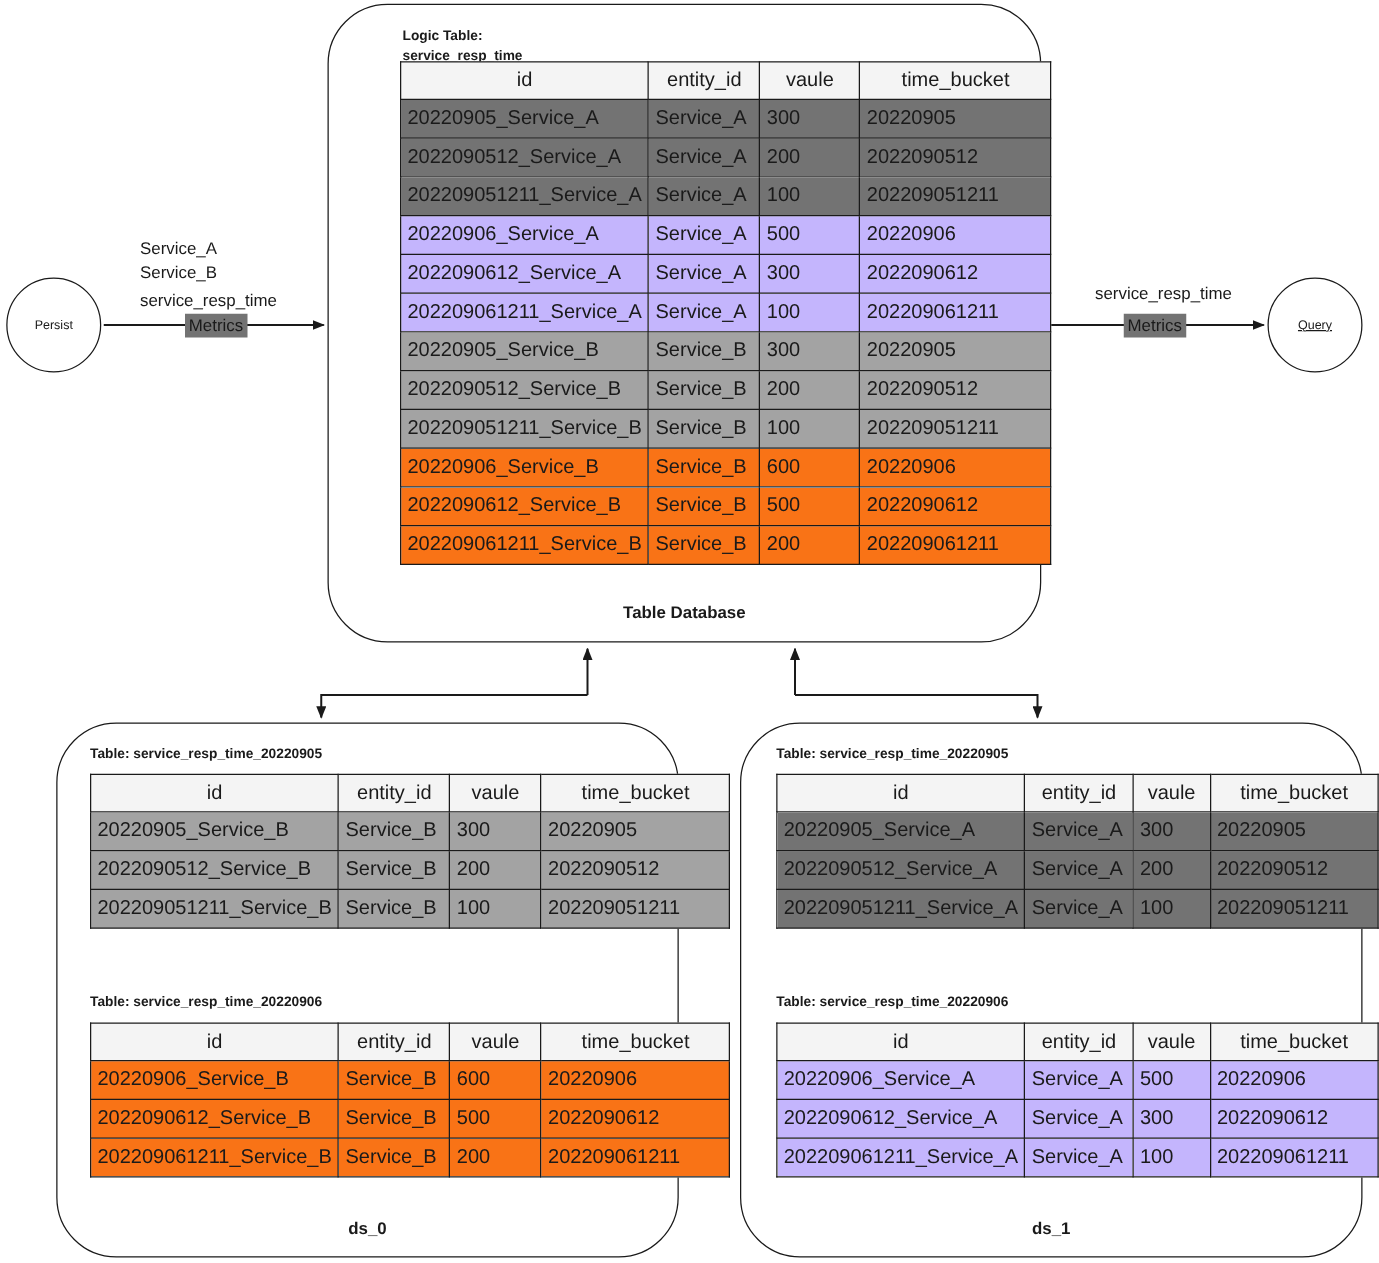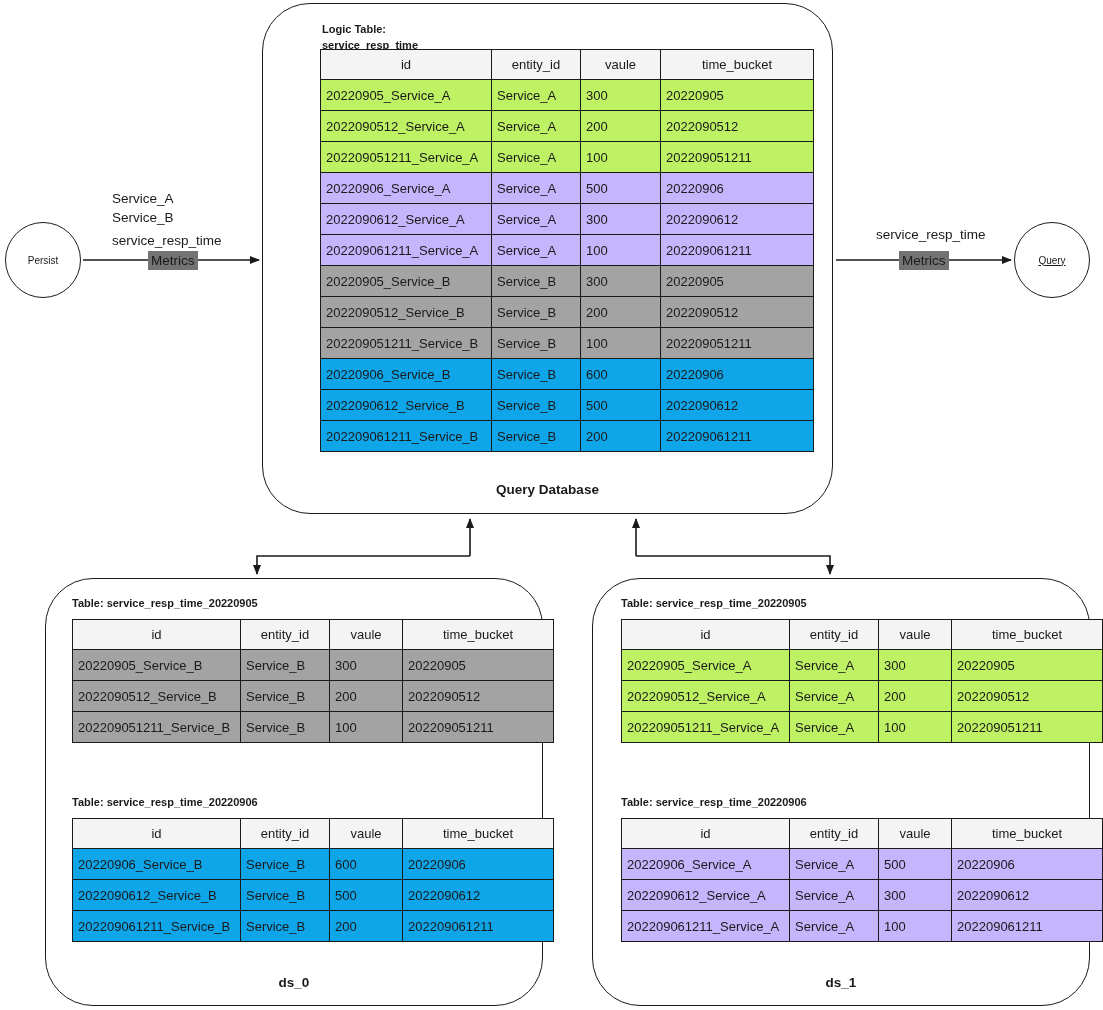--- a/index.html
+++ b/index.html
@@ -66,21 +66,21 @@
     font-weight:bold;
     color:#1a1a1a;
     text-align:center;
     white-space:nowrap;
   }
 
   
   table.grid{
     position:absolute;
     border-collapse:collapse;
-    font-size:13px;
+    font-size:16px;
     color:#1a1a1a;
     table-layout:fixed;
     background:#fff;
   }
   table.grid th,table.grid td{
     border:1.2px solid #1a1a1a;
     padding:0 5px;
     font-weight:normal;
     overflow:hidden;
     white-space:nowrap;
@@ -105,24 +105,24 @@
   
   .shard-table .c-id{width:157px;}
   .shard-table .c-ent{width:78px;}
   .shard-table .c-val{width:62px;}
   .shard-table .c-tb{width:140px;}
   #ds0-t1{left:72px;top:619px;}
   #ds0-t2{left:72px;top:818px;}
   #ds1-t1{left:621px;top:619px;}
   #ds1-t2{left:621px;top:818px;}
 
-  .r-green{background:#bef264;}
+  .r-green{background:#737373;}
   .r-blue{background:#c4b5fd;}
   .r-orange{background:#a3a3a3;}
-  .r-yellow{background:#0ea5e9;}
+  .r-yellow{background:#f97316;}
 </style>
 </head>
 <body>
 
 <div class="canvas">
 
   <svg class="wires" viewBox="0 0 1103 1010">
     <defs>
       <marker id="arrow" markerWidth="10" markerHeight="8" refX="9" refY="4" orient="auto" markerUnits="userSpaceOnUse">
         <path d="M0,0 L10,4 L0,8 z" fill="#1a1a1a"></path>
@@ -239,21 +239,21 @@
         </tr>
         <tr class="r-yellow">
           <td class="c-id">202209061211_Service_B</td>
           <td class="c-ent">Service_B</td>
           <td class="c-val">200</td>
           <td class="c-tb">202209061211</td>
         </tr>
       </tbody>
   </table>
 
-  <div class="center-label" style="left:262px;top:482px;width:571px;">Query Database</div>
+  <div class="center-label" style="left:262px;top:482px;width:571px;">Table Database</div>
 
   <div class="round-box" id="ds0-box"></div>
 
   <div class="heading" style="left:72px;top:595px;">Table: service_resp_time_20220905</div>
   <table class="grid shard-table" id="ds0-t1">
     <thead>
       <tr>
         <th class="c-id">id</th>
         <th class="c-ent">entity_id</th>
         <th class="c-val">vaule</th>

